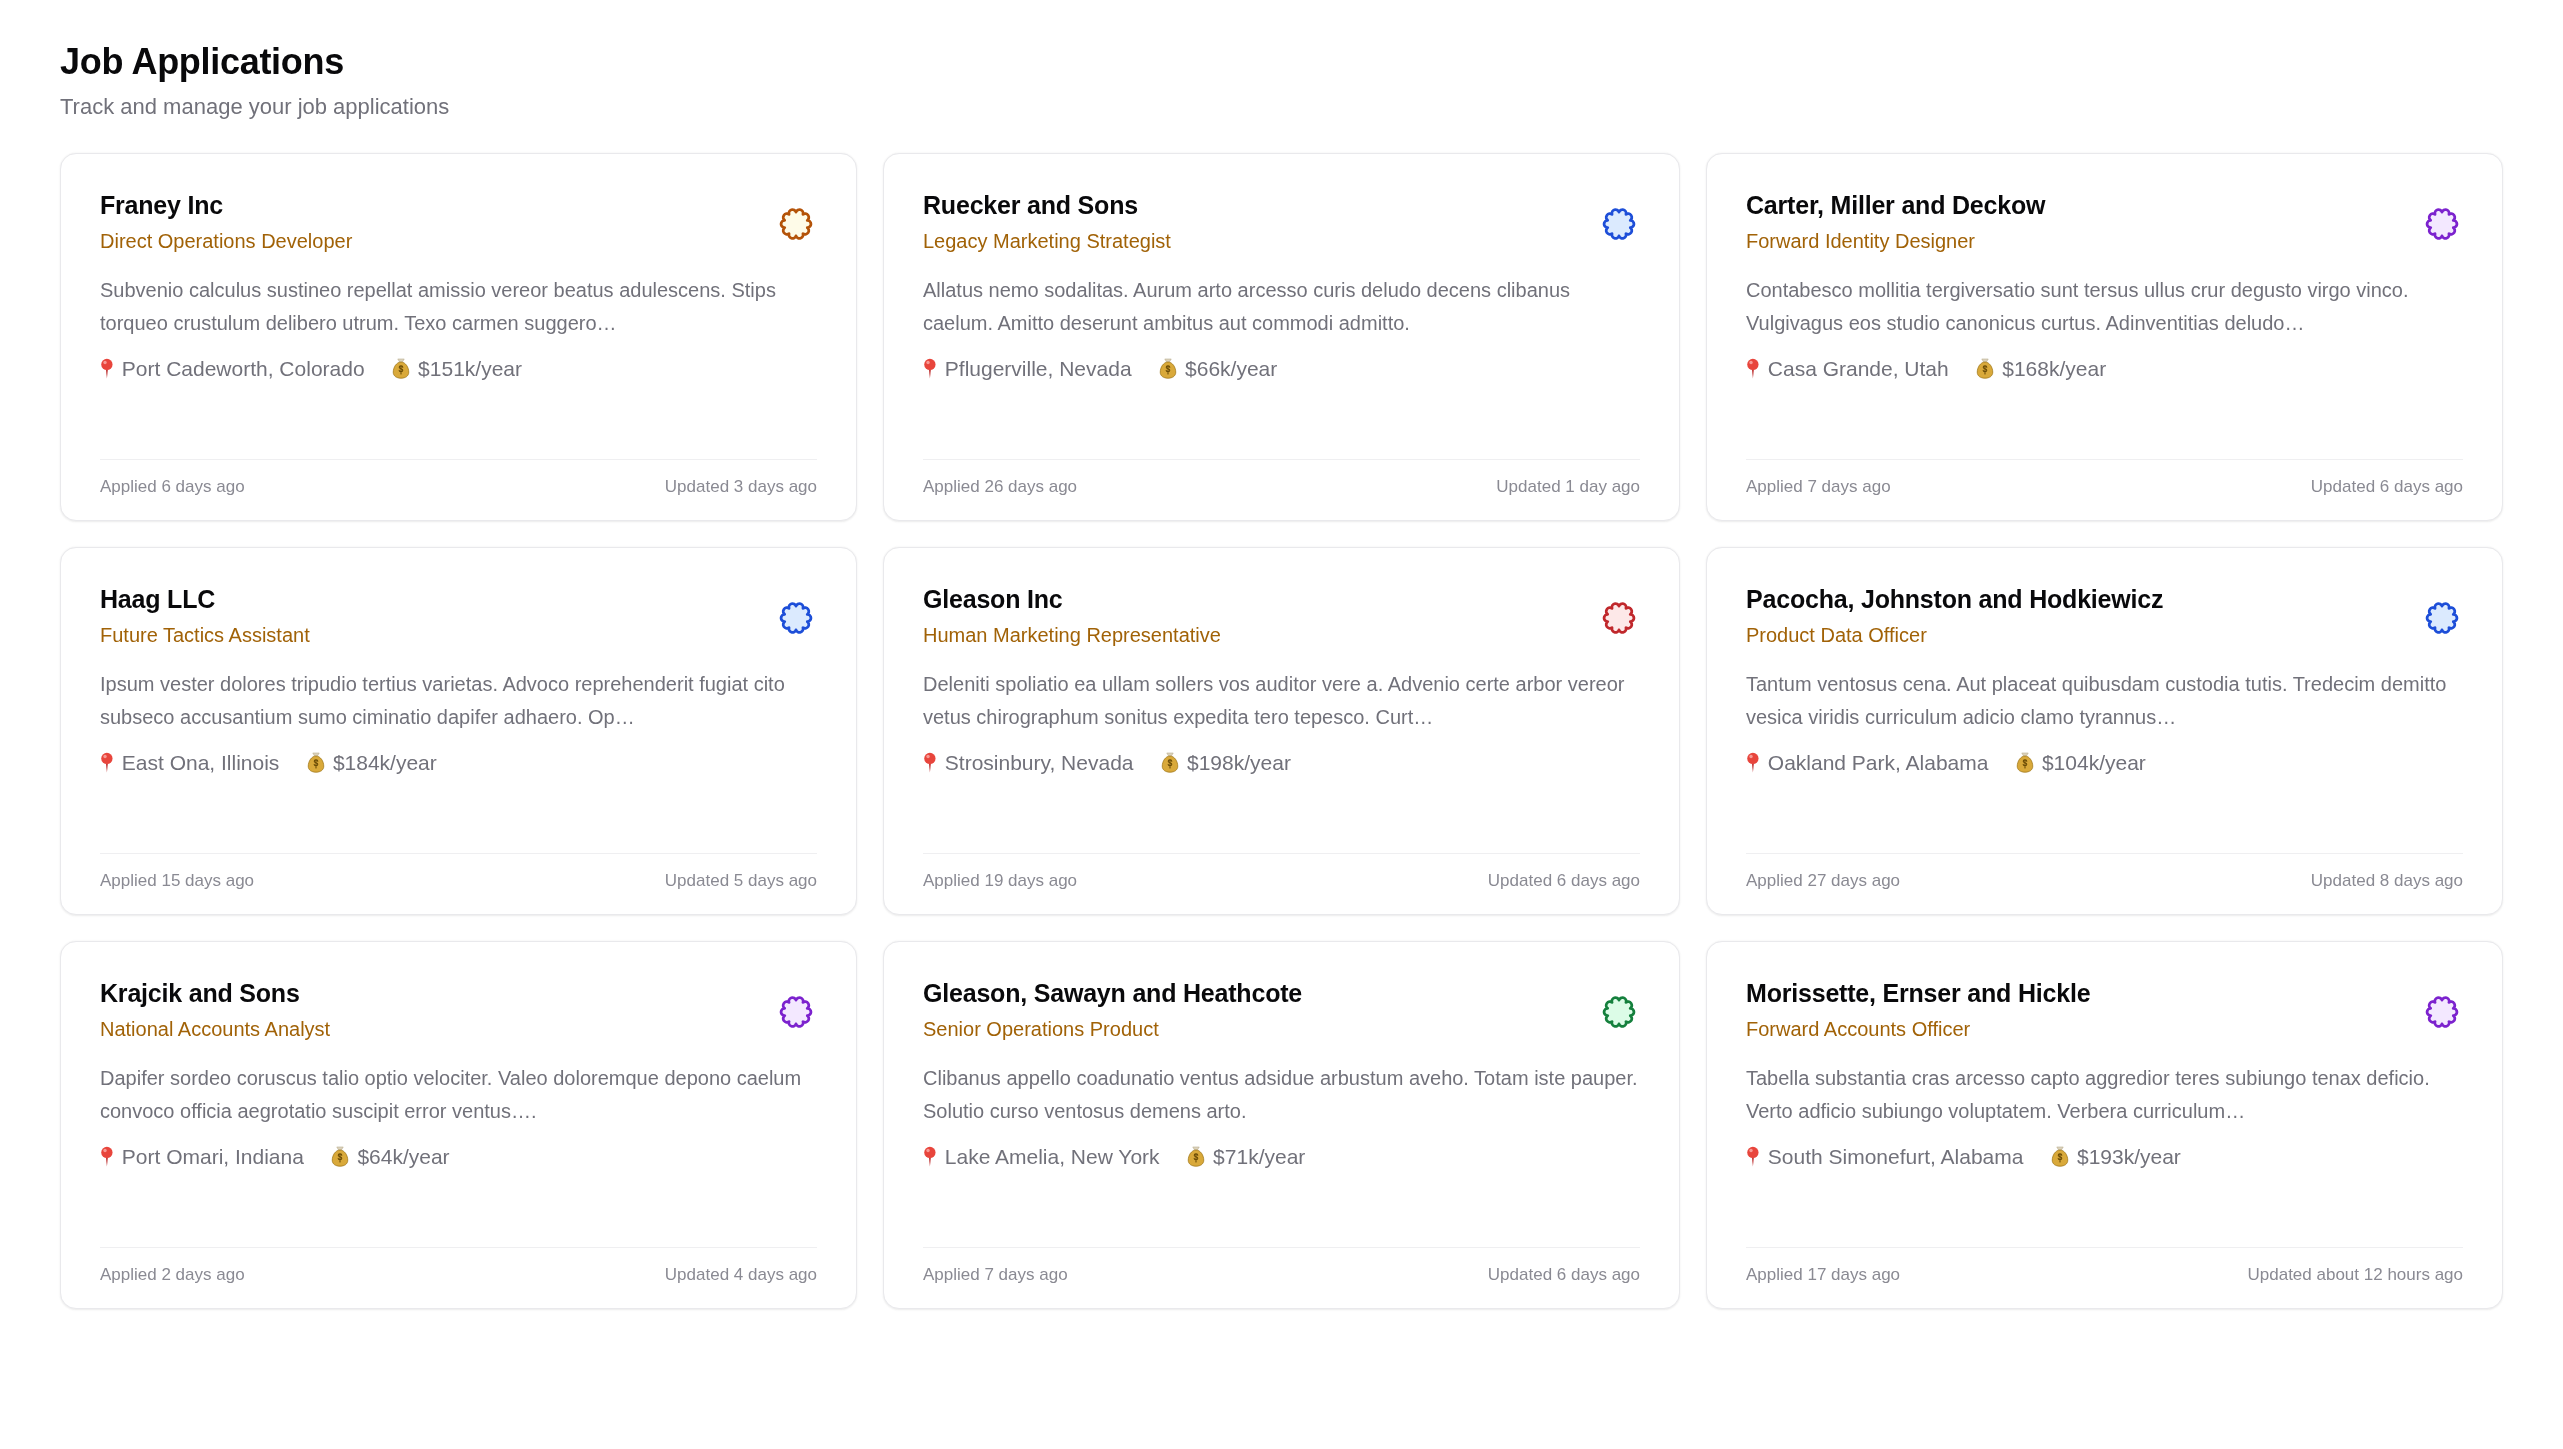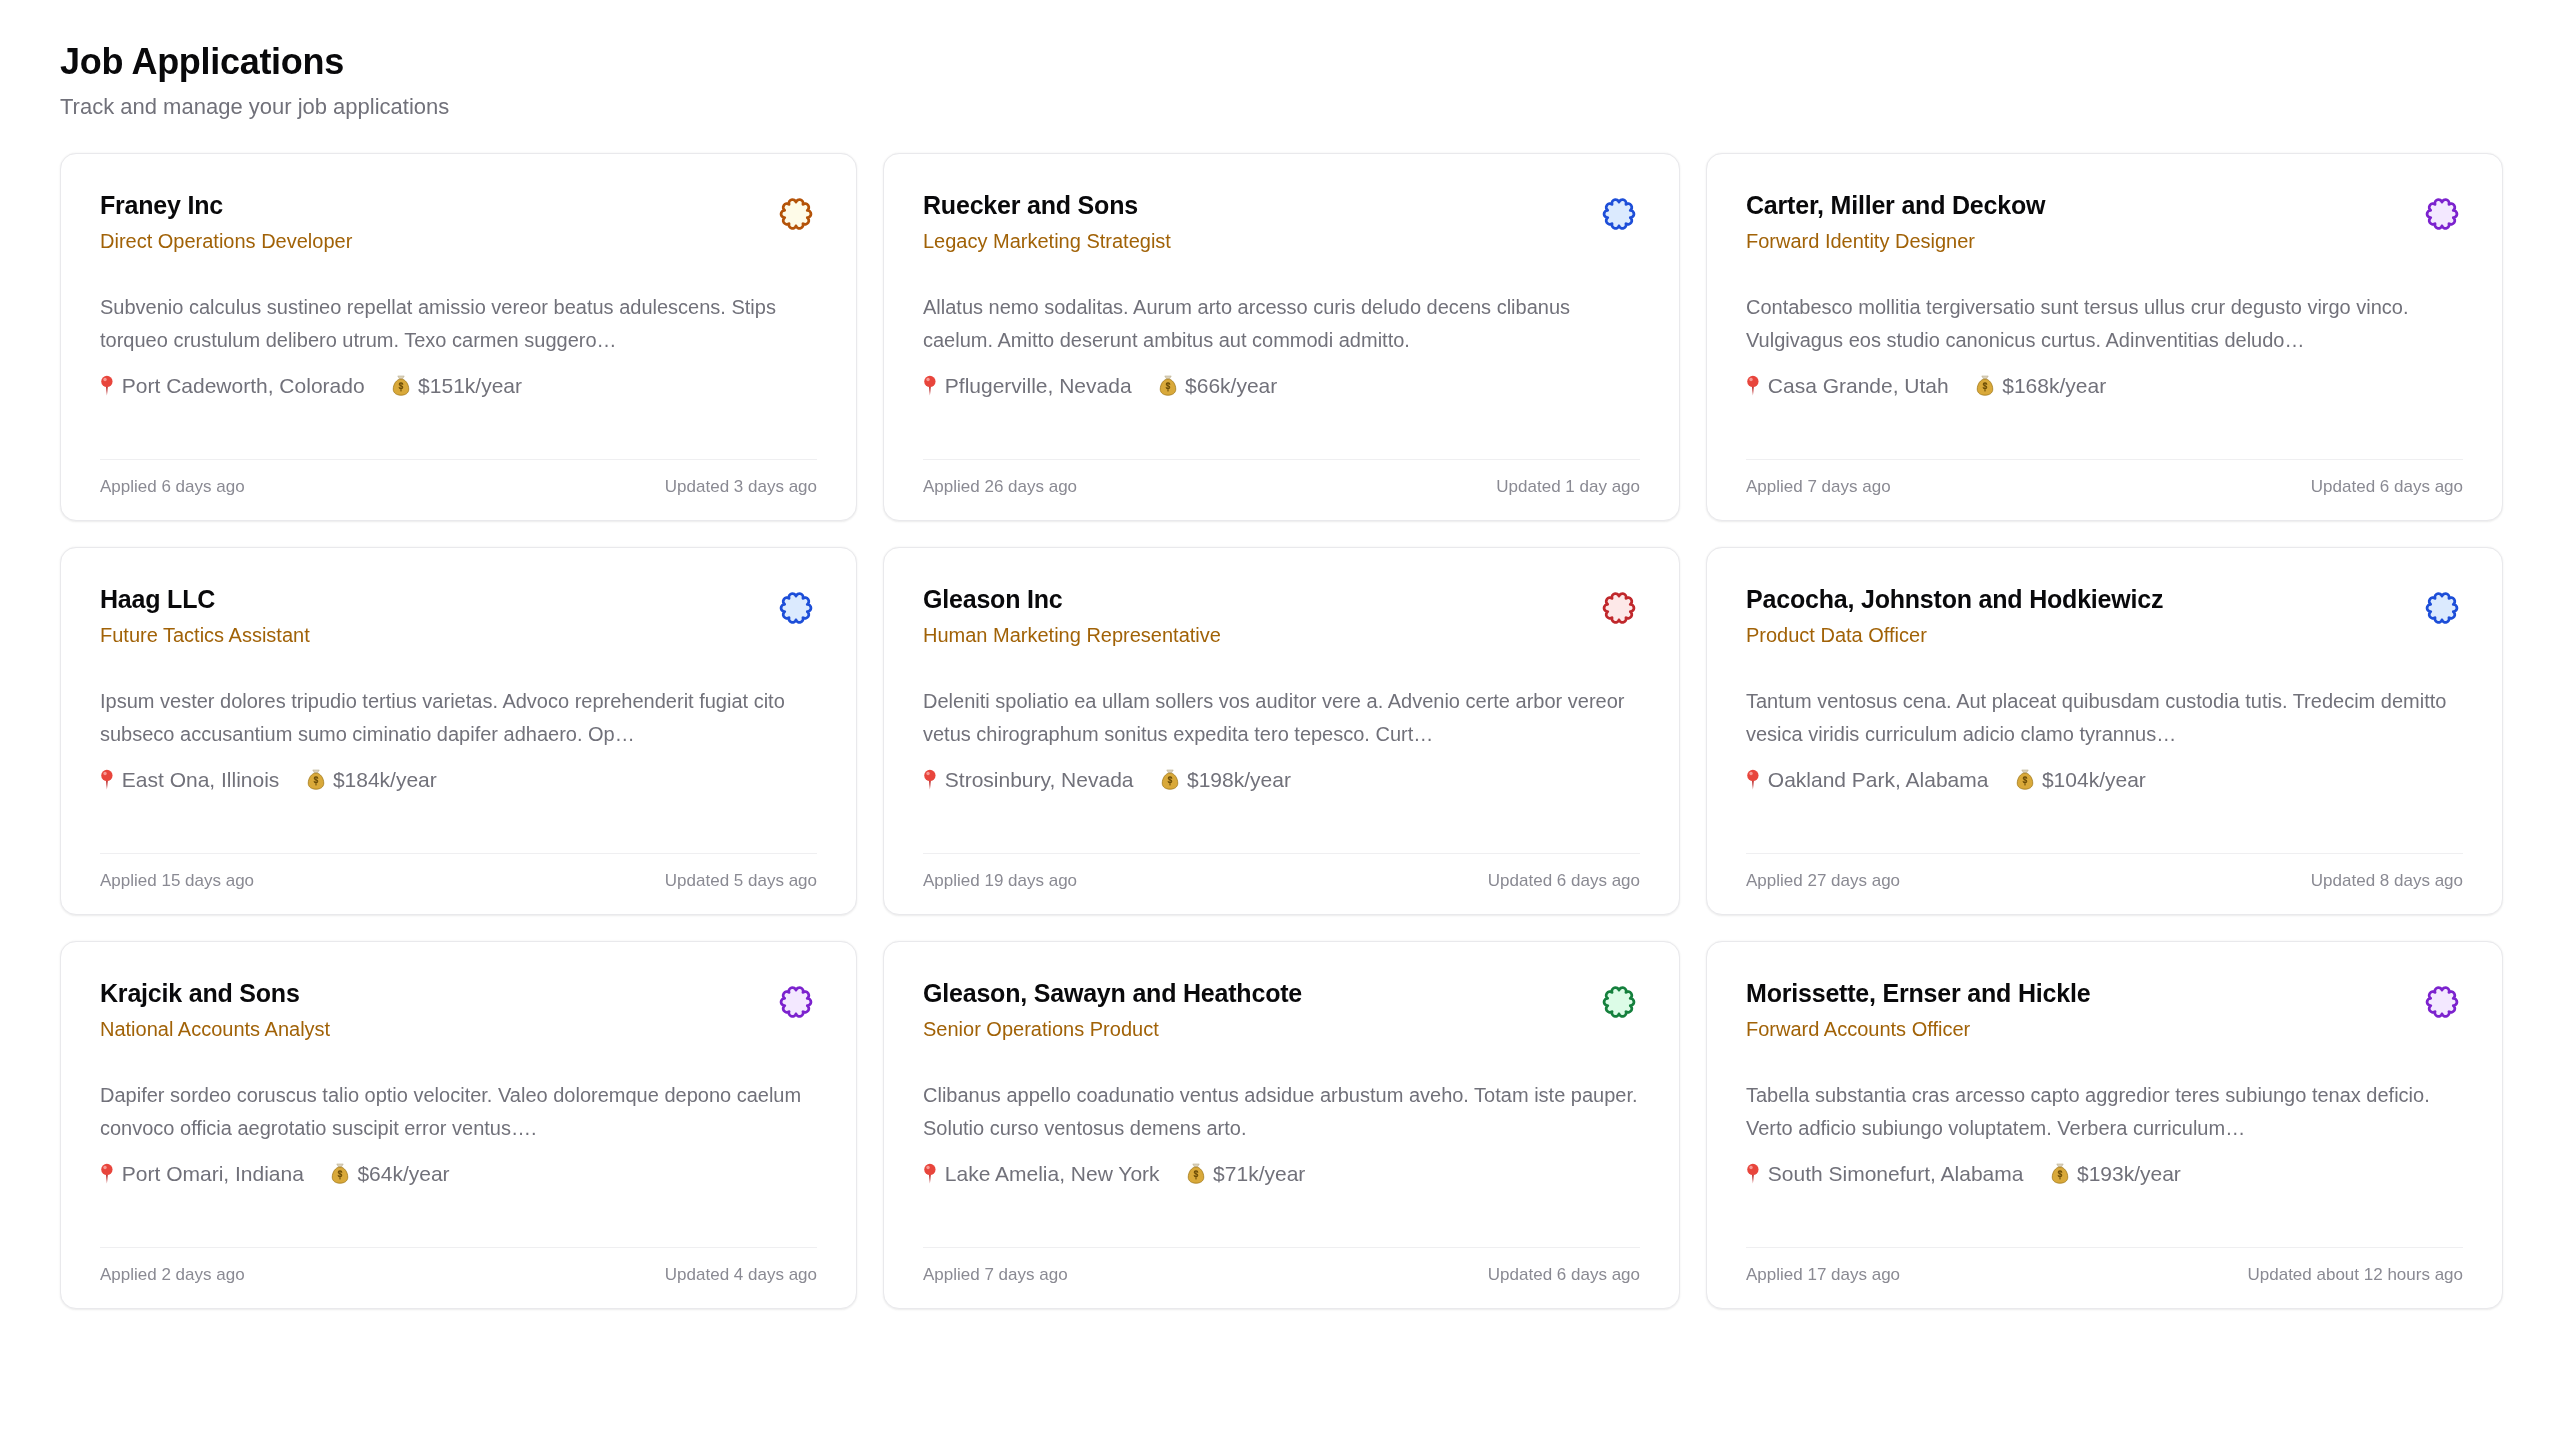--- a/index.html
+++ b/index.html
@@ -54,21 +54,21 @@
     border-radius: 16px;
     box-shadow: 0 0.8px 2.4px rgba(0,0,0,0.055), 0 0.8px 1.6px rgba(0,0,0,0.03);
     padding: 36px 39px 0 39px;
     display: flex;
     flex-direction: column;
     min-height: 368px;
   }
 
   .card-head {
     display: flex;
-    align-items: flex-start;
+    align-items: center;
     justify-content: space-between;
     gap: 16px;
   }
 
   .card-heading { min-width: 0; }
 
   .company-name {
     font-size: 25px;
     line-height: 1.25;
     font-weight: 700;
@@ -89,21 +89,21 @@
     width: 42px;
     height: 42px;
     display: flex;
     align-items: center;
     justify-content: center;
     margin-top: 3.2px;
   }
   .status-badge svg { display: block; width: 36px; height: 36px; }
 
   
-  .card-body { margin-top: 36px; }
+  .card-body { margin-top: 19px; }
 
   .card-notes {
     font-size: 20px;
     line-height: 1.62;
     color: #71717a;
   }
 
   .meta-row {
     display: flex;
     align-items: center;

